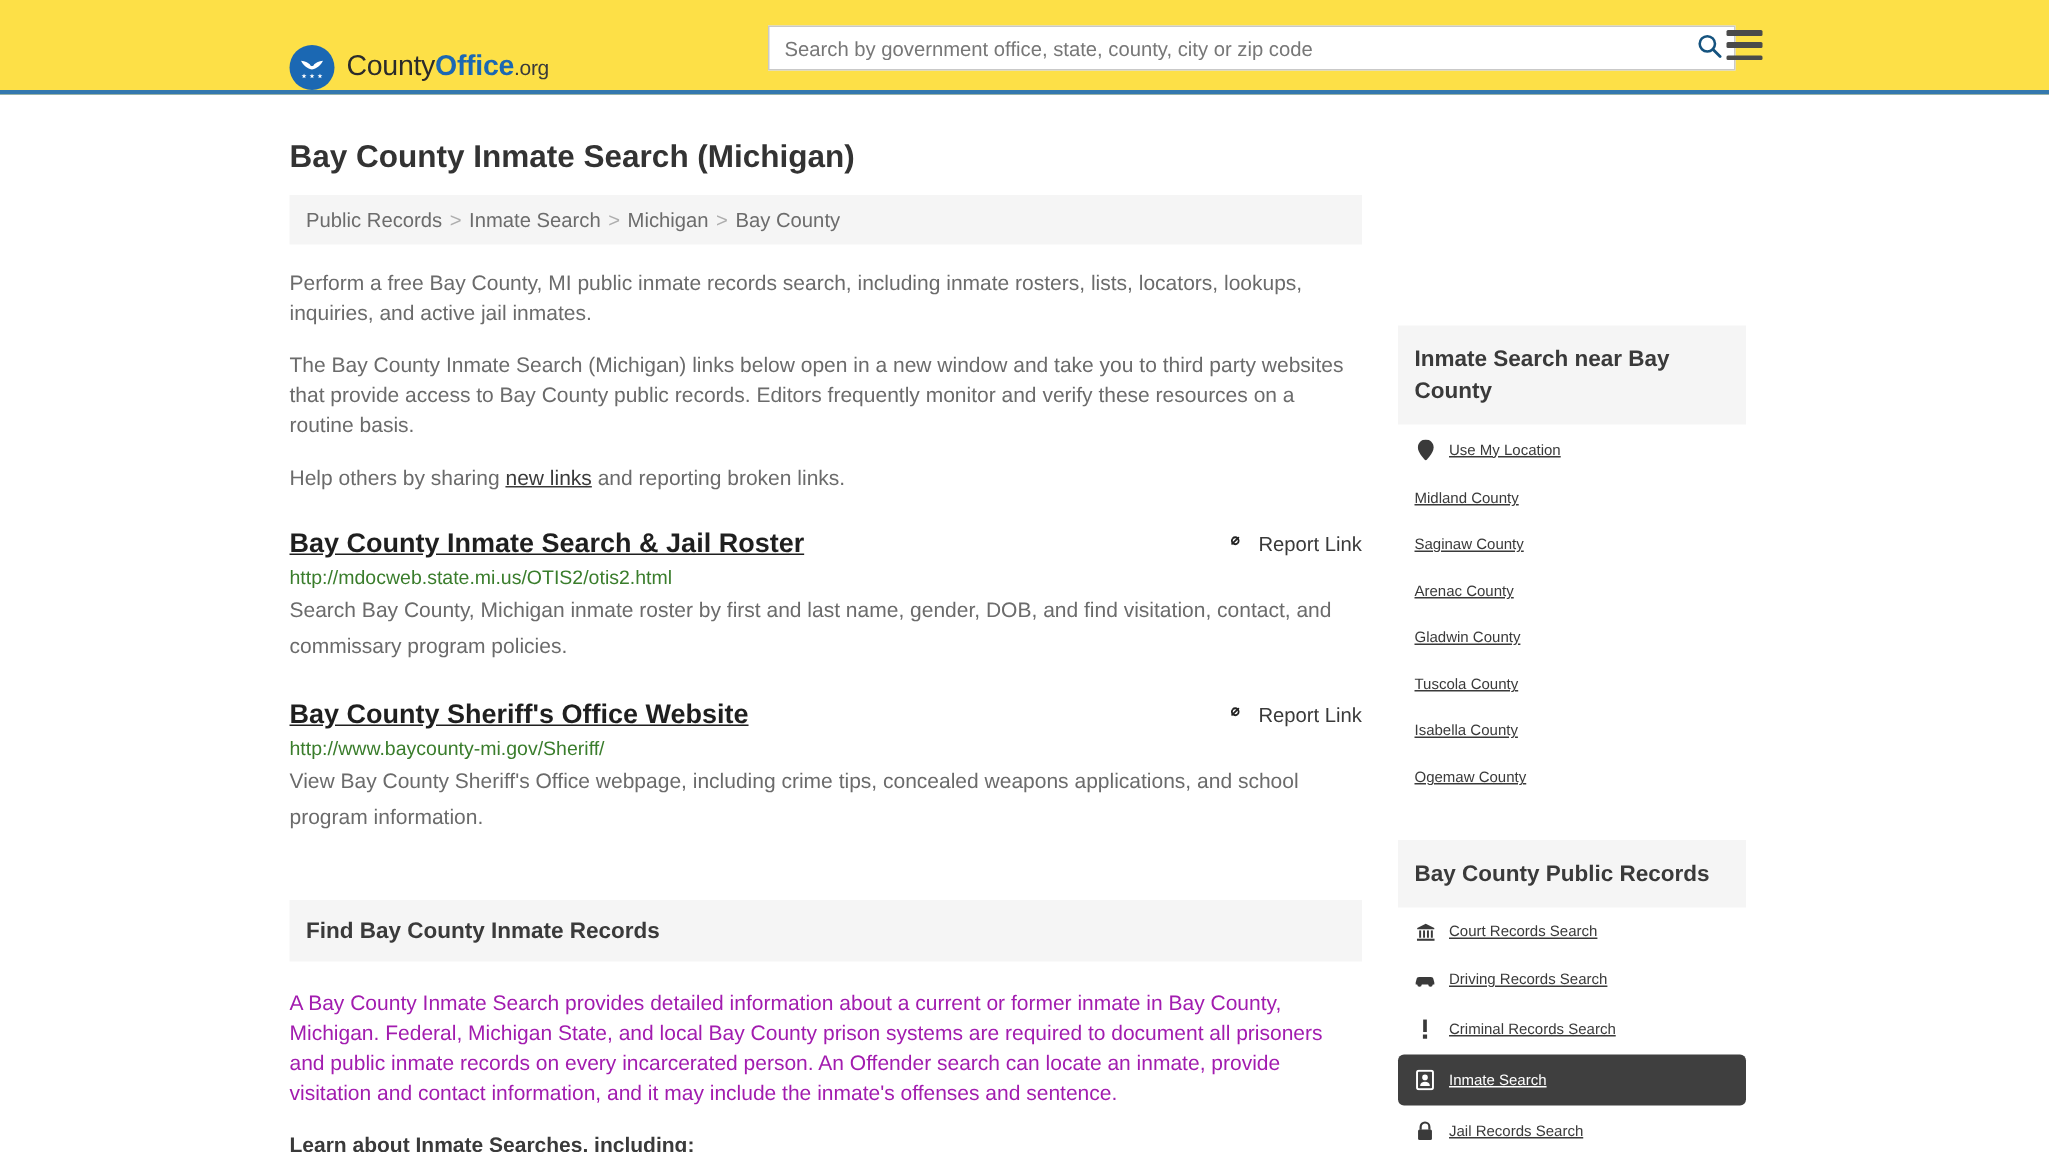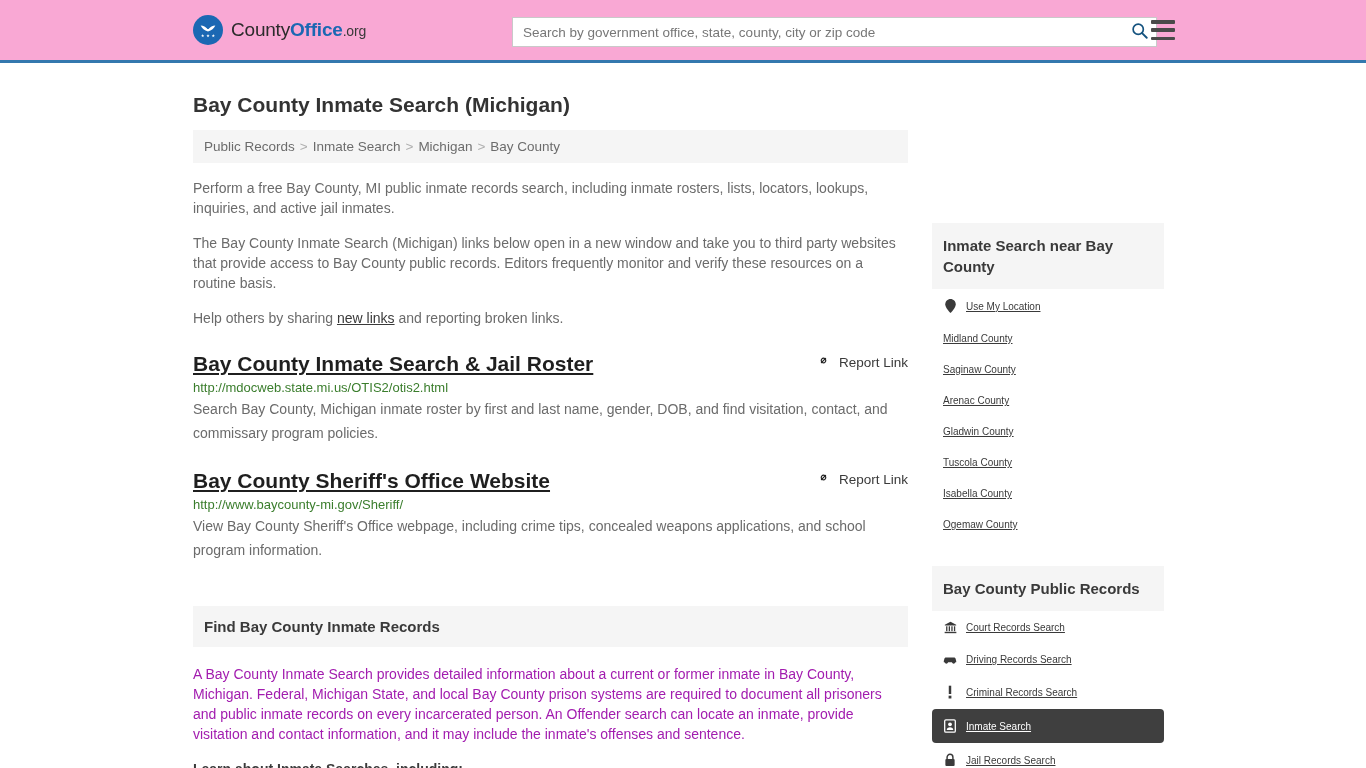--- a/index.html
+++ b/index.html
@@ -7,24 +7,24 @@
     margin: 0; padding: 0;
     width: 1366px; height: 768px;
     background: #ffffff;
     font-family: "Liberation Sans", sans-serif;
     overflow: hidden;
   }
 
   
   .site-header {
     height: 63px;
-    background: #f9a8d4;
+    background: #fde047;
     border-bottom: 3px solid #3478ae;
     display: flex;
-    align-items: center;
+    align-items: flex-end;
     position: relative;
   }
   .logo-wrap {
     display: flex; align-items: center;
     margin-left: 193px;
     gap: 8px;
     text-decoration: none;
   }
   .logo-mark {
     width: 30px; height: 30px; border-radius: 50%;
@@ -95,21 +95,21 @@
   .intro-p {
     font-size: 14px; color: #6b6b6b; line-height: 20px;
     margin: 15px 0 0 0;
   }
   .intro-p a { color: #3a3a3a; text-decoration: underline; font-weight: normal; }
 
   
   .result { margin-top: 24px; }
   .result-head { display: flex; align-items: flex-start; justify-content: space-between; }
   .result-title {
-    font-size: 21px; font-weight: bold; color: #1f1f1f;
+    font-size: 18px; font-weight: bold; color: #1f1f1f;
     text-decoration: underline; cursor: pointer;
   }
   .report-link {
     display: flex; align-items: center; gap: 8px;
     font-size: 13.5px; color: #3a3a3a; cursor: pointer; white-space: nowrap;
     margin-top: 1px;
   }
   .result-url { font-size: 13px; color: #3a7d2c; margin-top: 4px; }
   .result-desc { font-size: 14px; color: #6b6b6b; line-height: 24px; margin-top: 2px; }
 

